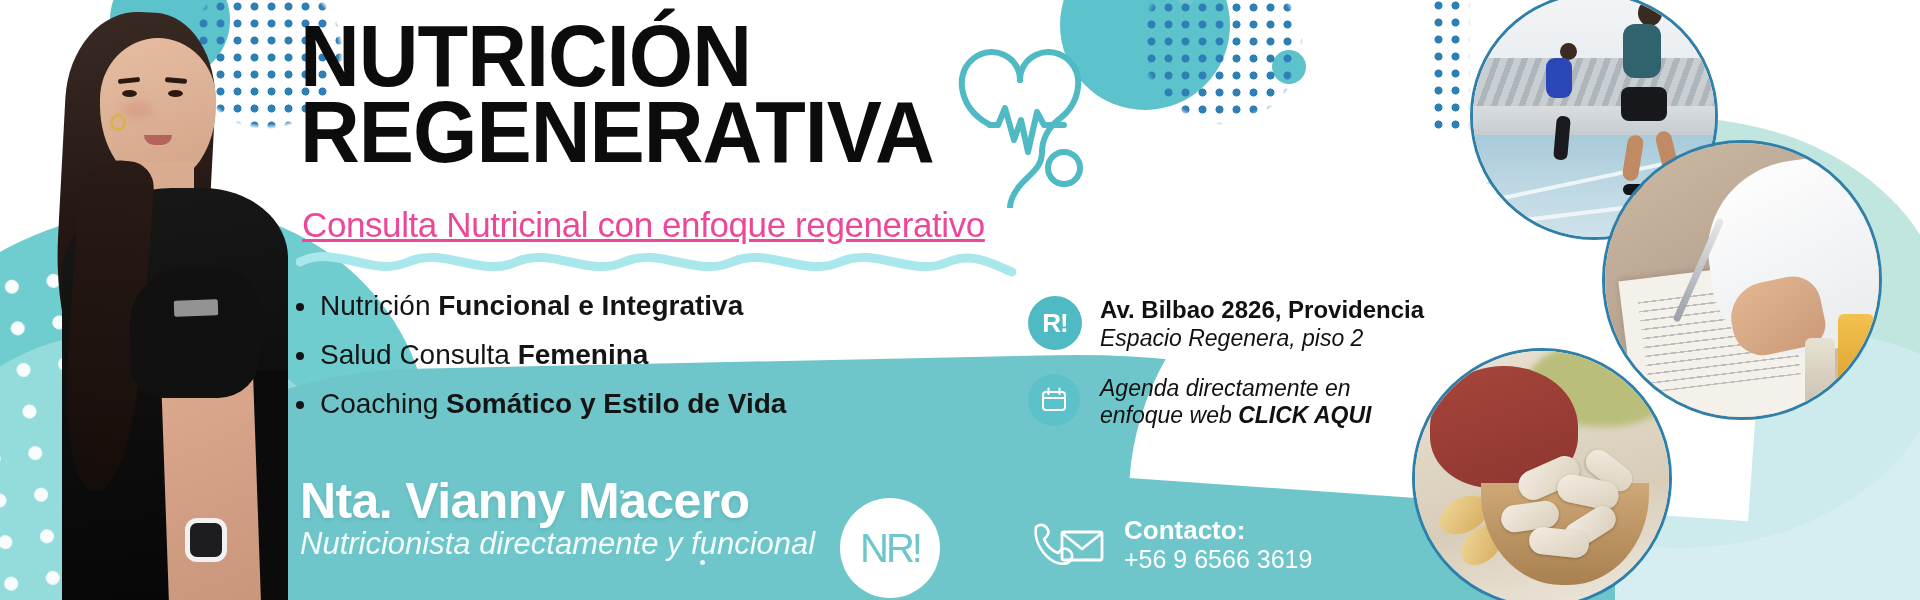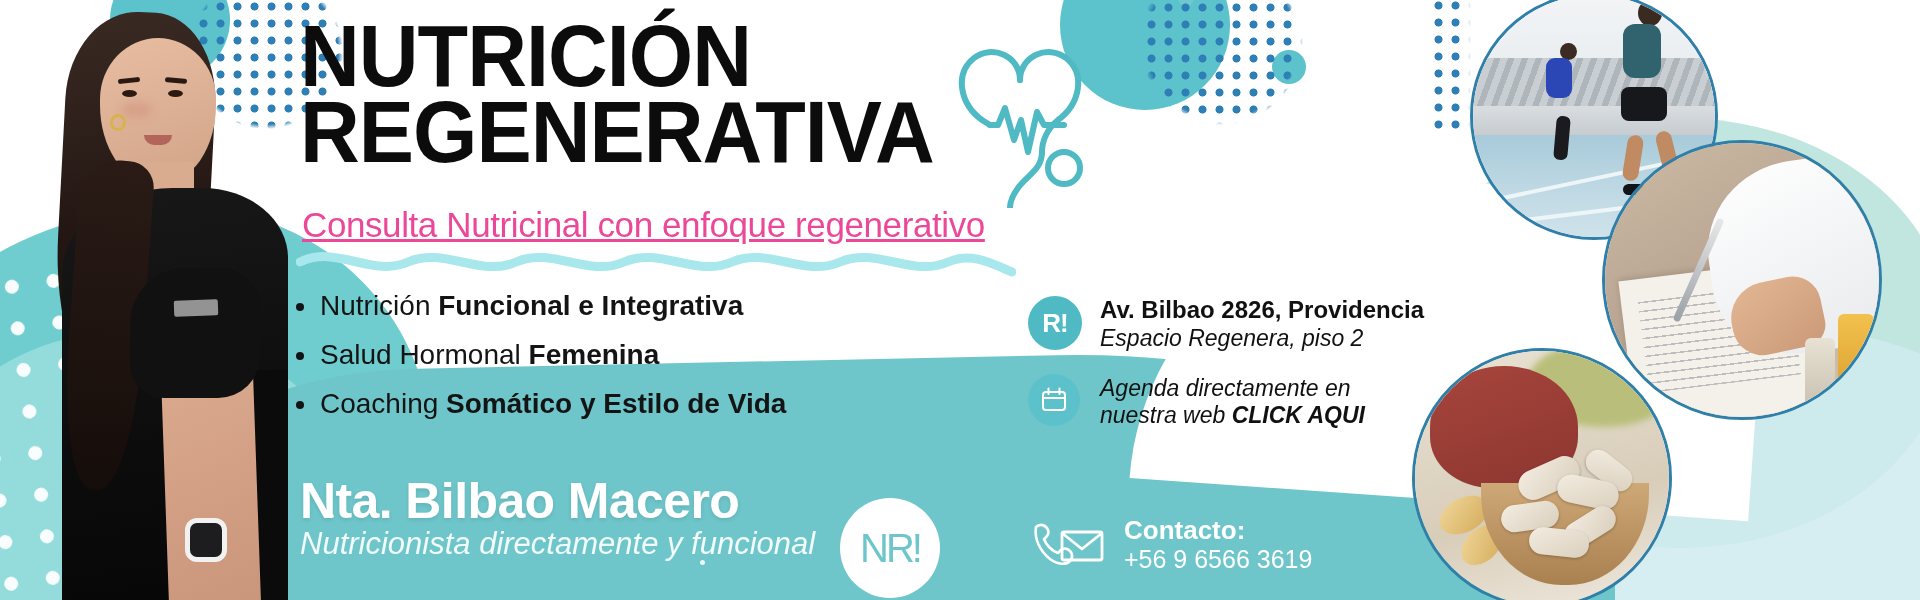--- a/index.html
+++ b/index.html
@@ -401,21 +401,21 @@
     <path d="M60,97 L68,97 L75,80 L84,112 L91,92 L98,124 L107,84 L114,97 L134,97" fill="none" stroke="#4fb9c4" stroke-width="6" stroke-linecap="round" stroke-linejoin="round"></path>
     <path d="M112,124 C112,142 96,148 88,160 C82,168 80,174 80,180" fill="none" stroke="#4fb9c4" stroke-width="6" stroke-linecap="round"></path>
     <circle cx="134" cy="140" r="16" fill="none" stroke="#4fb9c4" stroke-width="6"></circle>
   </svg>
 
   <ul class="bullets">
     <li>
       <span>Nutrición </span><b>Funcional e Integrativa</b>
     </li>
     <li>
-      <span>Salud Hormonal </span><b>Femenina</b>
+      <span>Salud Consulta </span><b>Femenina</b>
     </li>
     <li>
       <span>Coaching </span><b>Somático y Estilo de Vida</b>
     </li>
   </ul>
 
   <div class="info">
 
     <div class="info-row">
       <div class="ic">
@@ -435,21 +435,21 @@
           <svg width="28" height="28" viewBox="0 0 28 28">
             <rect x="3" y="6" width="22" height="18" rx="3" fill="none" stroke="#ffffff" stroke-width="2"></rect>
             <line x1="3" y1="12" x2="25" y2="12" stroke="#ffffff" stroke-width="2"></line>
             <line x1="8.5" y1="2.5" x2="8.5" y2="8" stroke="#ffffff" stroke-width="2" stroke-linecap="round"></line>
             <line x1="19.5" y1="2.5" x2="19.5" y2="8" stroke="#ffffff" stroke-width="2" stroke-linecap="round"></line>
           </svg>
         </div>
       </div>
       <div class="info-txt">
         <div class="t-ital">Agenda directamente en</div>
-        <div class="t-ital"><span>nuestra web </span><b>CLICK AQUI</b></div>
+        <div class="t-ital"><span>enfoque web </span><b>CLICK AQUI</b></div>
       </div>
     </div>
 
   </div>
 
   <div class="photo photo-run">
     <div class="pf">
       <div class="run-sky"></div>
       <div class="run-stand"></div>
       <div class="run-wall"></div>
@@ -492,21 +492,21 @@
       <div class="cap c6"></div>
       <div class="cap c1"></div>
       <div class="cap c2"></div>
       <div class="cap c3"></div>
       <div class="cap c4"></div>
       <div class="cap c5"></div>
     </div>
   </div>
 
   <div class="name-block">
-    <div class="name-main">Nta. Bilbao Macero</div>
+    <div class="name-main">Nta. Vianny Macero</div>
     <div class="name-sub">Nutricionista directamente y funcional</div>
   </div>
 
   <div class="logo-badge">
     <span class="lg">NR!</span>
   </div>
 
   <div class="contact-block">
     <div class="contact-ic">
       <svg width="76" height="52" viewBox="0 0 76 52">

